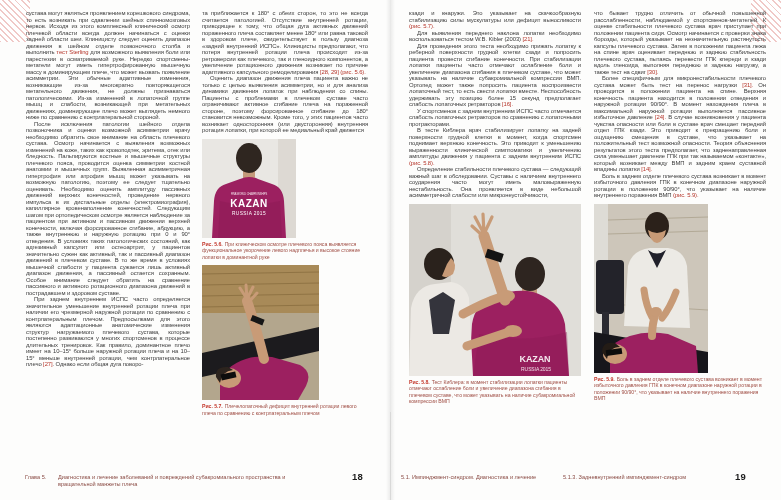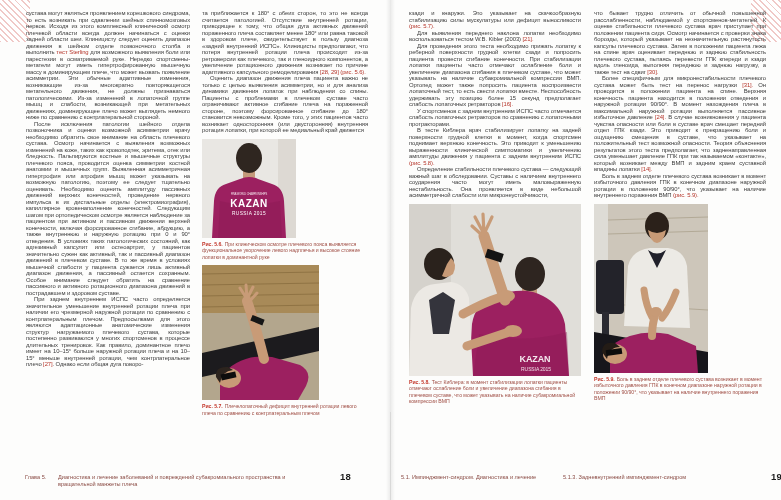--- a/index.html
+++ b/index.html
@@ -83,21 +83,21 @@
         <path d="M14,112 Q13,101 26,102 L31,105 Q20,106 18,118 Z" fill="#2c241e"></path>
         <rect x="19" y="108" width="15" height="6" fill="#0d0d0d" transform="rotate(-12 26 111)"></rect>
       </svg>
       <div class="caption">
         <span class="cap-label">Рис. 5.7.</span><span>Плечелопаточный дефицит внутренней ротации левого плеча по сравнению с контрлатеральным плечом</span>
       </div>
     </div>
 
     <div class="footer-label" style="left:25px;top:474px;">Глава 5.</div>
     <div class="footer-text" style="left:58px;top:474px;width:250px;">Диагностика и лечение заболеваний и повреждений субакромиального пространства и вращательной манжеты плеча</div>
-    <div class="page-num" style="left:340px;top:471px;text-align:right;">18</div>
+    <div class="page-num" style="left:352px;top:471px;text-align:right;">18</div>
   </div>
 
   <div class="page right">
     <div class="hatch tr"></div>
 
     <div class="col" style="left:18px;width:172px;height:452px;">
       <div>
           <p><span>кзади и кнаружи. Это указывает на скачкообразную стабилизацию силы мускулатуры или дефицит выносливости </span><span class="red">(рис. 5.7).</span></p>
           <p class="ind"><span>Для выявления переднего наклона лопатки необходимо воспользоваться тестом W.B. Kibler (2003) </span><span class="red">[21].</span></p>
           <p class="ind"><span>Для проведения этого теста необходимо прижать лопатку к реберной поверхности грудной клетки сзади и попросить пациента провести сгибание конечности. При стабилизации лопатки пациенты часто отмечают ослабление боли и увеличение диапазона сгибания в плечевом суставе, что может указывать на наличие субакромиальной компрессии ВМП. Ортопед может также попросить пациента воспроизвести лопаточный тест, то есть свести лопатки вместе. Неспособность удерживать эту позицию более 15 секунд предполагает слабость лопаточных ретракторов </span><span class="red">[16].</span></p>
@@ -163,17 +163,17 @@
         <path d="M8,148 Q8,137 21,139 L26,143 Q15,143 13,155 Z" fill="#241c16"></path>
         <rect x="12" y="145" width="16" height="6" fill="#0c0c0c" transform="rotate(-8 20 148)"></rect>
       </svg>
       <div class="caption">
         <span class="cap-label">Рис. 5.9.</span><span>Боль в заднем отделе плечевого сустава возникает в момент избыточного давления ГПК в конечном диапазоне наружной ротации в положении 90/90°, что указывает на наличие внутреннего поражения ВМП</span>
       </div>
     </div>
 
     <div class="footer-text" style="left:10px;top:474px;width:158px;">5.1. Импинджмент-синдром. Диагностика и лечение</div>
     <div class="footer-text" style="left:172px;top:474px;width:170px;">5.1.3. Задневнутренний импинджмент-синдром</div>
-    <div class="page-num" style="left:344px;top:471px;margin-left:36px;">19</div>
+    <div class="page-num" style="left:344px;top:471px;">19</div>
   </div>
 
   <div class="gutter"></div>
 </div>
 
 </body></html>

